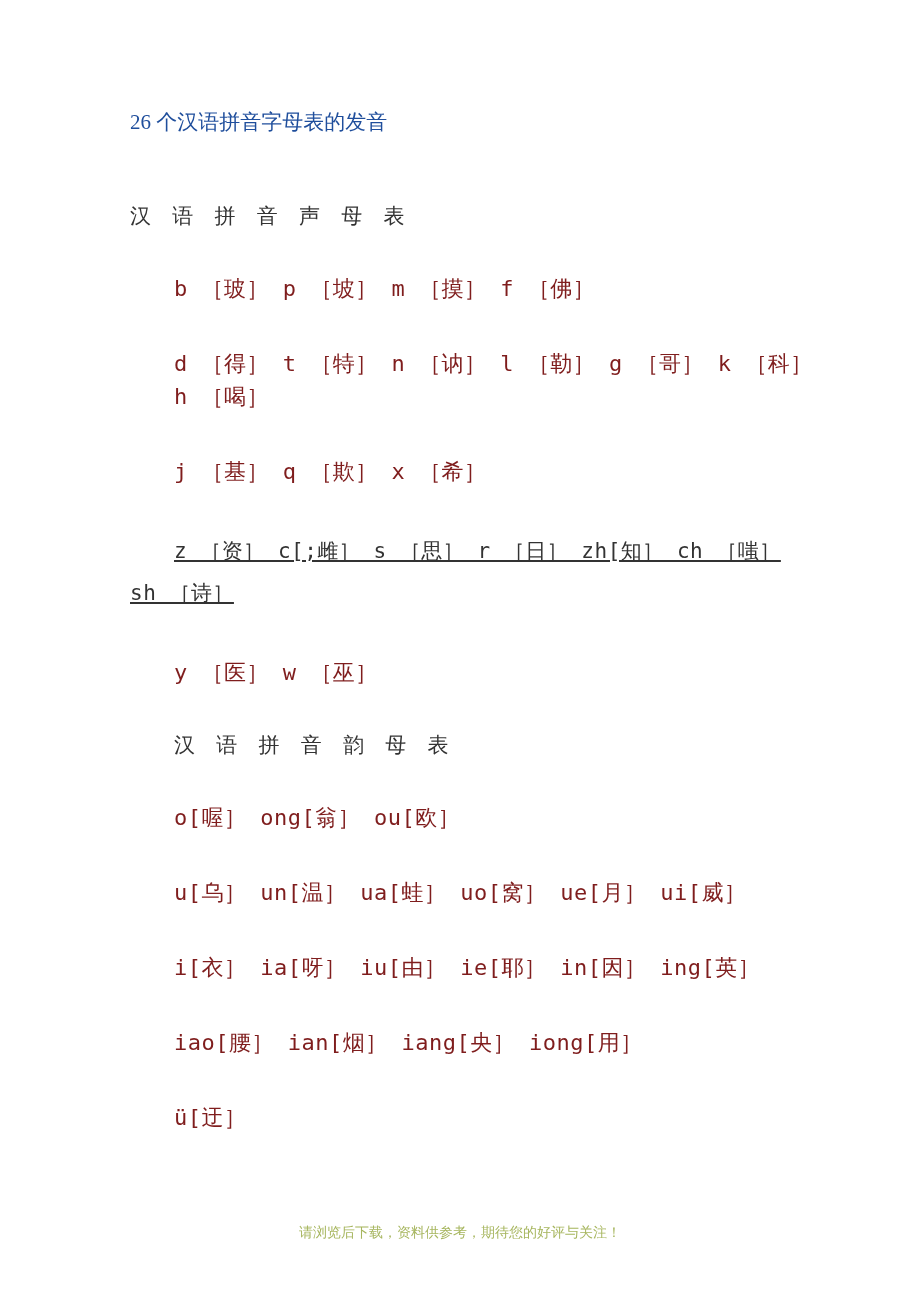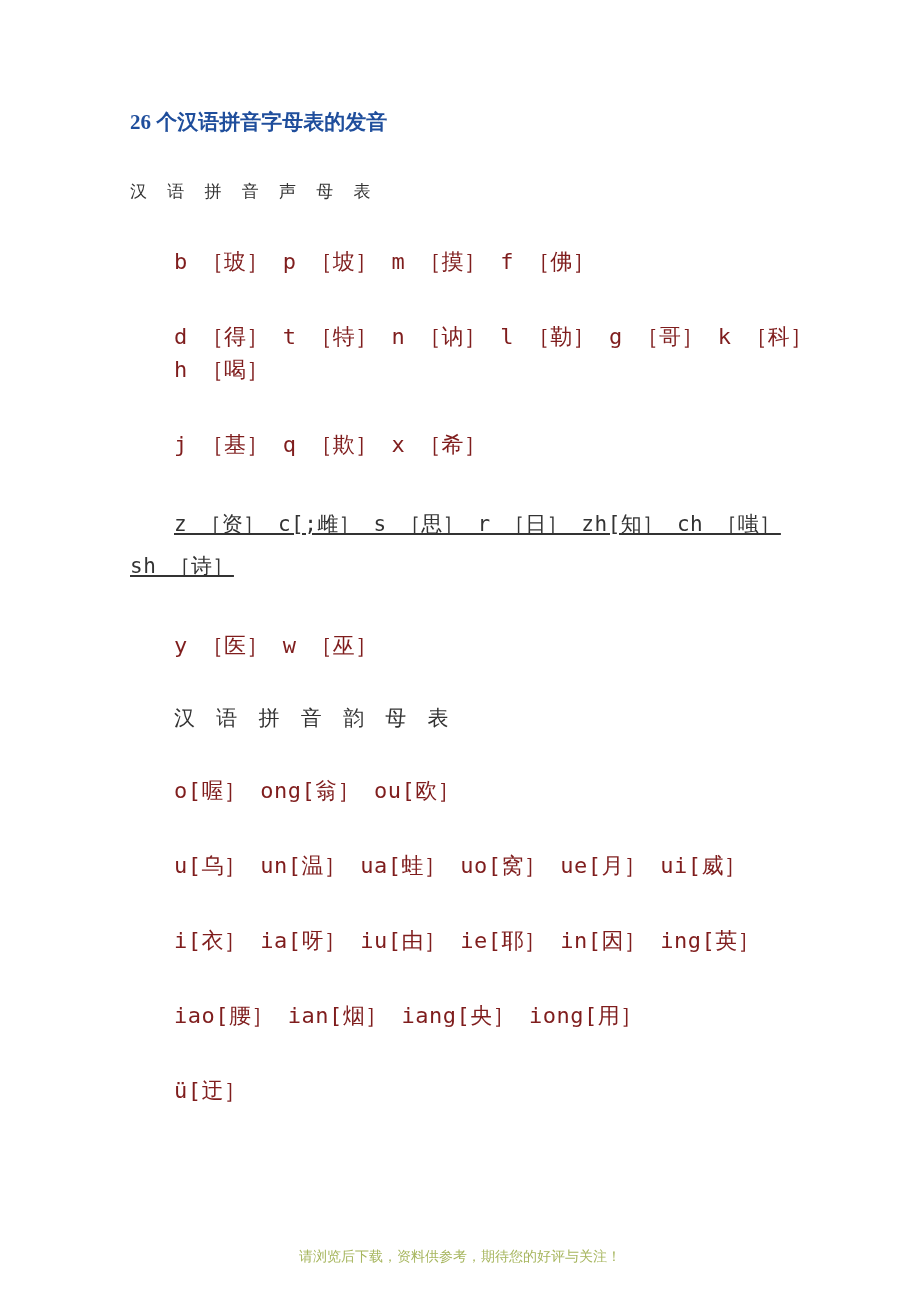--- a/index.html
+++ b/index.html
@@ -9,27 +9,27 @@
     height: 1302px;
     font-family: "SimSun", "宋体", serif;
     color: #333;
     position: relative;
   }
   .page {
     padding: 108px 100px 60px 130px;
   }
   .title {
     color: #1f4e9c;
-    font-weight: bold;
+    font-weight: normal;
     font-size: 21px;
-    margin-bottom: 44px;
+    margin-bottom: 66px;
     font-family: "SimSun", "宋体", serif;
   }
   .subtitle {
-    font-size: 17px;
+    font-size: 21px;
     letter-spacing: 8px;
     margin-bottom: 42px;
     color: #333;
   }
   .subtitle-indent {
     font-size: 21px;
     letter-spacing: 8px;
     margin-bottom: 42px;
     margin-left: 44px;
     color: #333;
@@ -38,21 +38,21 @@
     font-size: 22px;
     margin-left: 44px;
     margin-bottom: 42px;
     line-height: 1.5;
     color: #7f1d1d;
     font-family: "SimSun", "宋体", monospace;
     letter-spacing: 0.5px;
   }
   .footer {
     position: absolute;
-    bottom: 36px;
+    bottom: 60px;
     width: 920px;
     left: 0;
     text-align: center;
     font-size: 14px;
     color: #a7b65f;
     font-family: "SimSun", "宋体", serif;
   }
 </style>
 </head>
 <body>

